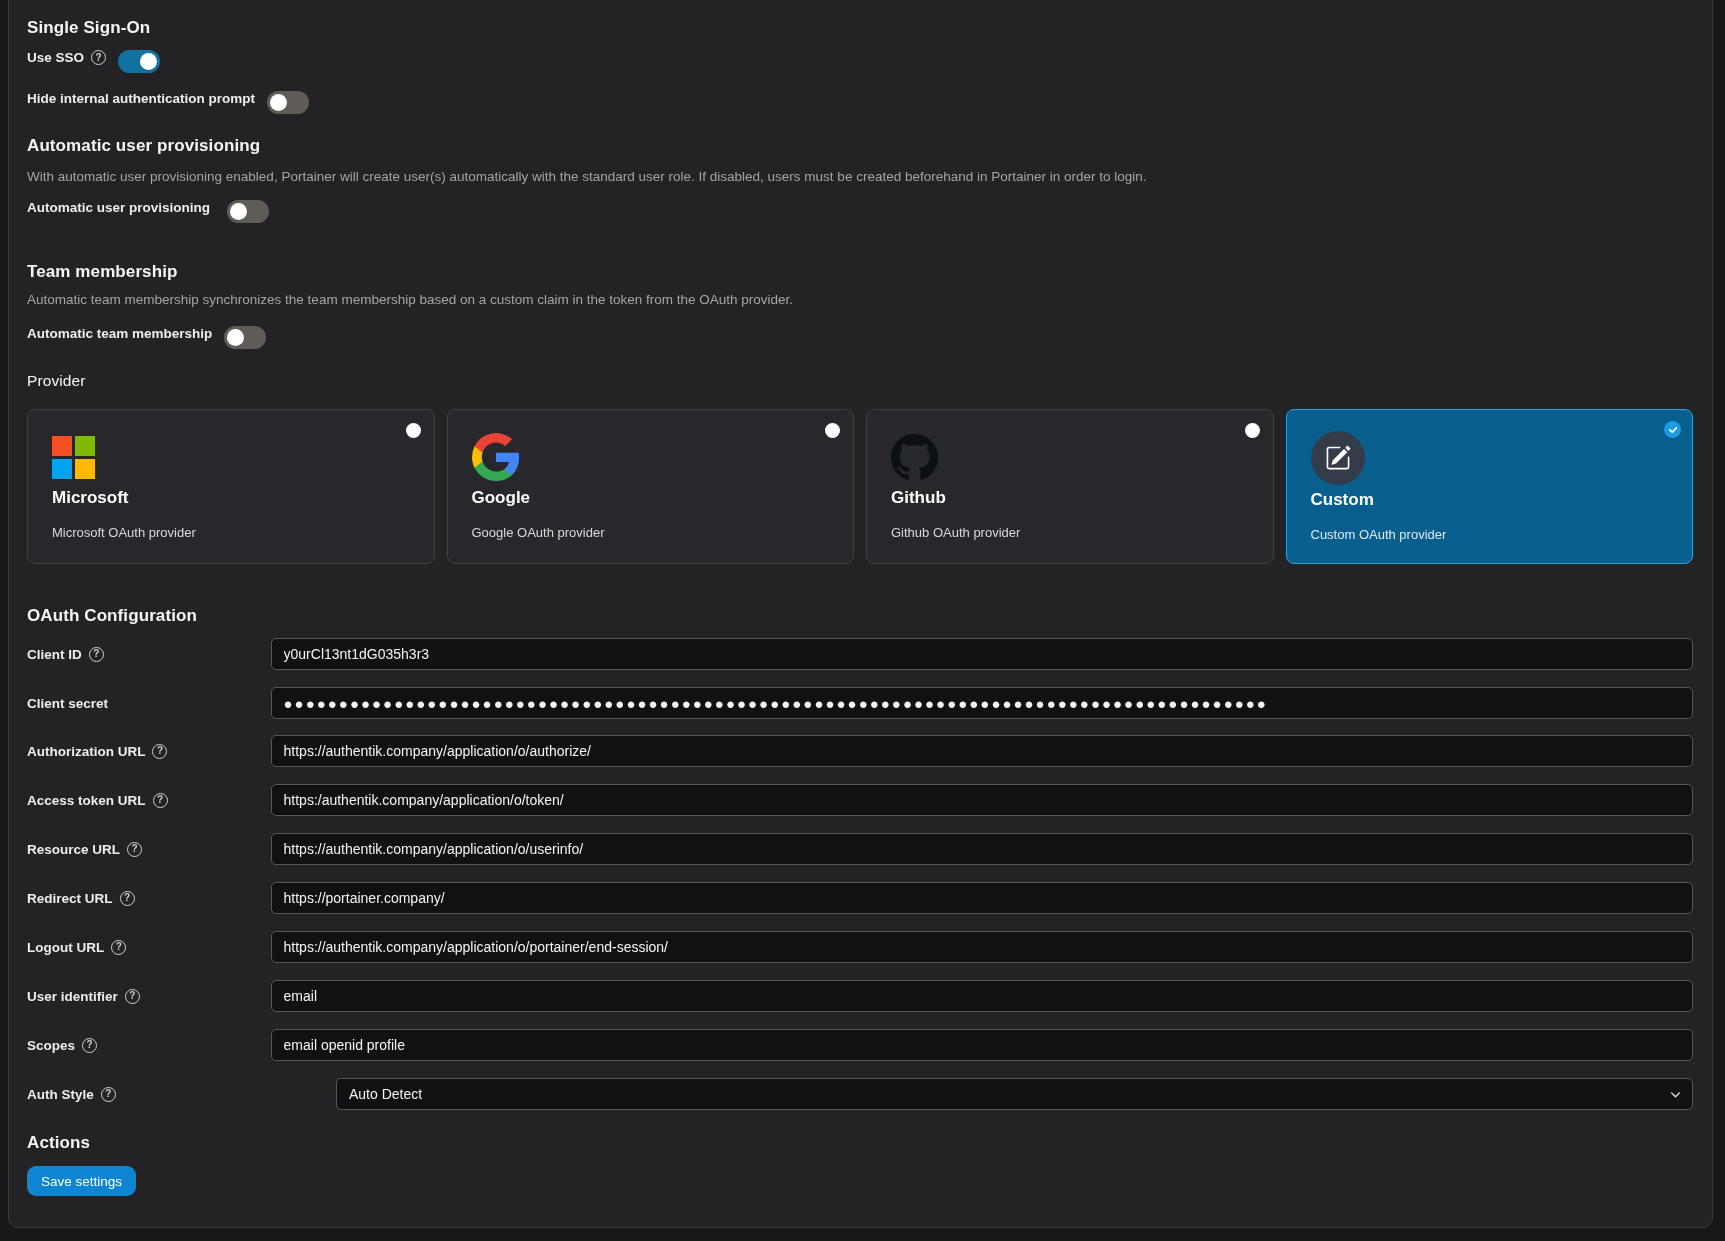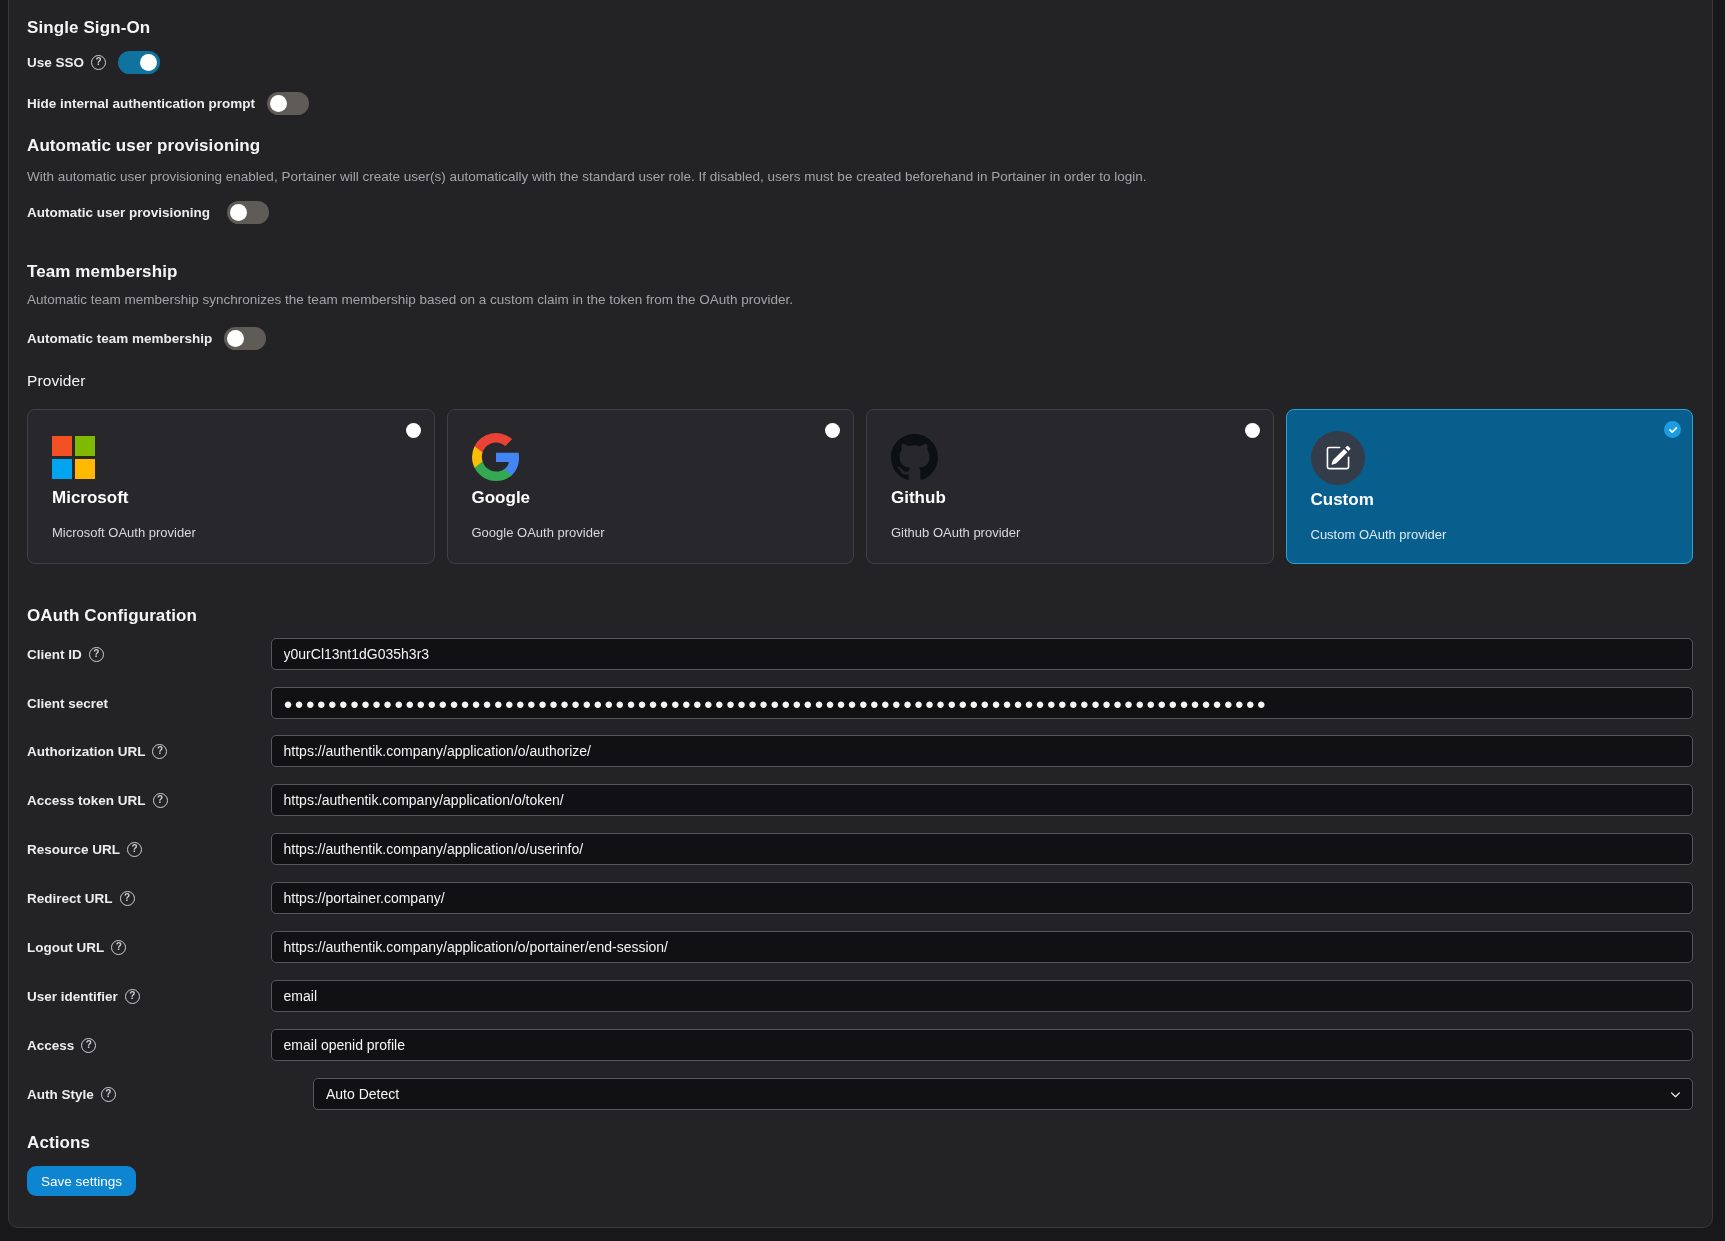--- a/index.html
+++ b/index.html
@@ -12,21 +12,21 @@
   }
   .widget {
     position:absolute; left:8px; top:-20px; width:1705px; height:1248px;
     background:#232326; border:1px solid #38383d; border-radius:10px;
   }
   .content { position:absolute; inset:0; }
 
   .section-title { position:absolute; left:18px; font-size:17px; font-weight:600; color:#f5f5f6; letter-spacing:.1px; }
   .muted { position:absolute; left:18px; font-size:13.5px; color:#a4a4a8; }
 
-  .toggle-row { position:absolute; left:18px; display:flex; align-items:center; height:24px; }
+  .toggle-row { position:absolute; left:18px; display:flex; height:24px; }
   .ctrl-label { font-size:13.5px; font-weight:600; color:#ededef; }
 
   .help {
     display:inline-flex; align-items:center; justify-content:center;
     width:15px; height:15px; border:1.2px solid #cfcfd3; border-radius:50%;
     margin-left:7px; flex:0 0 auto;
   }
   .help::before { content:"?"; font-size:10px; font-weight:600; color:#cfcfd3; line-height:1; }
 
   .toggle { position:relative; width:42px; height:23px; border-radius:12px; cursor:pointer; flex:0 0 auto; }
@@ -59,21 +59,21 @@
 
   
   .form-row { position:absolute; left:18px; width:1666px; display:flex; align-items:center; height:32px; }
   .form-label { width:286px; display:flex; align-items:flex-end; }
   .field {
     flex:1 1 auto; height:32px; background:#111113; border:1px solid #56565e;
     border-radius:5px; color:#f5f5f6; font-size:14px; padding:0 12px;
     font-family:"Liberation Sans","DejaVu Sans",sans-serif; outline:none; width:100%;
   }
   .secret { font-size:15px; letter-spacing:2px; }
-  .select-wrap { position:relative; flex:1 1 auto; }
+  .select-wrap { position:relative; flex:1 1 auto;margin-left:23px; }
   .select-wrap .field { display:flex; align-items:center; cursor:pointer; }
   .chev { position:absolute; right:11px; top:9px; }
 
   .save-btn {
     position:absolute; left:18px; top:1185px; height:30px; padding:0 14px;
     background:#0d85d0; color:#fff; border:none; border-radius:9px;
     font-size:13.5px; font-family:"Liberation Sans","DejaVu Sans",sans-serif; cursor:pointer;
   }
 </style>
 </head>
@@ -239,21 +239,21 @@
   <div class="form-row" style="top:999px">
     <div class="form-label">
           <span class="ctrl-label">User identifier</span>
           <span class="help"></span>
         </div>
     <input class="field" value="email" style="">
   </div>
 
   <div class="form-row" style="top:1048px">
     <div class="form-label">
-          <span class="ctrl-label">Access</span>
+          <span class="ctrl-label">Scopes</span>
           <span class="help"></span>
         </div>
     <input class="field" value="email openid profile" style="">
   </div>
 
   <div class="form-row" style="top:1097px">
     <div class="form-label">
           <span class="ctrl-label">Auth Style</span>
           <span class="help"></span>
         </div>

